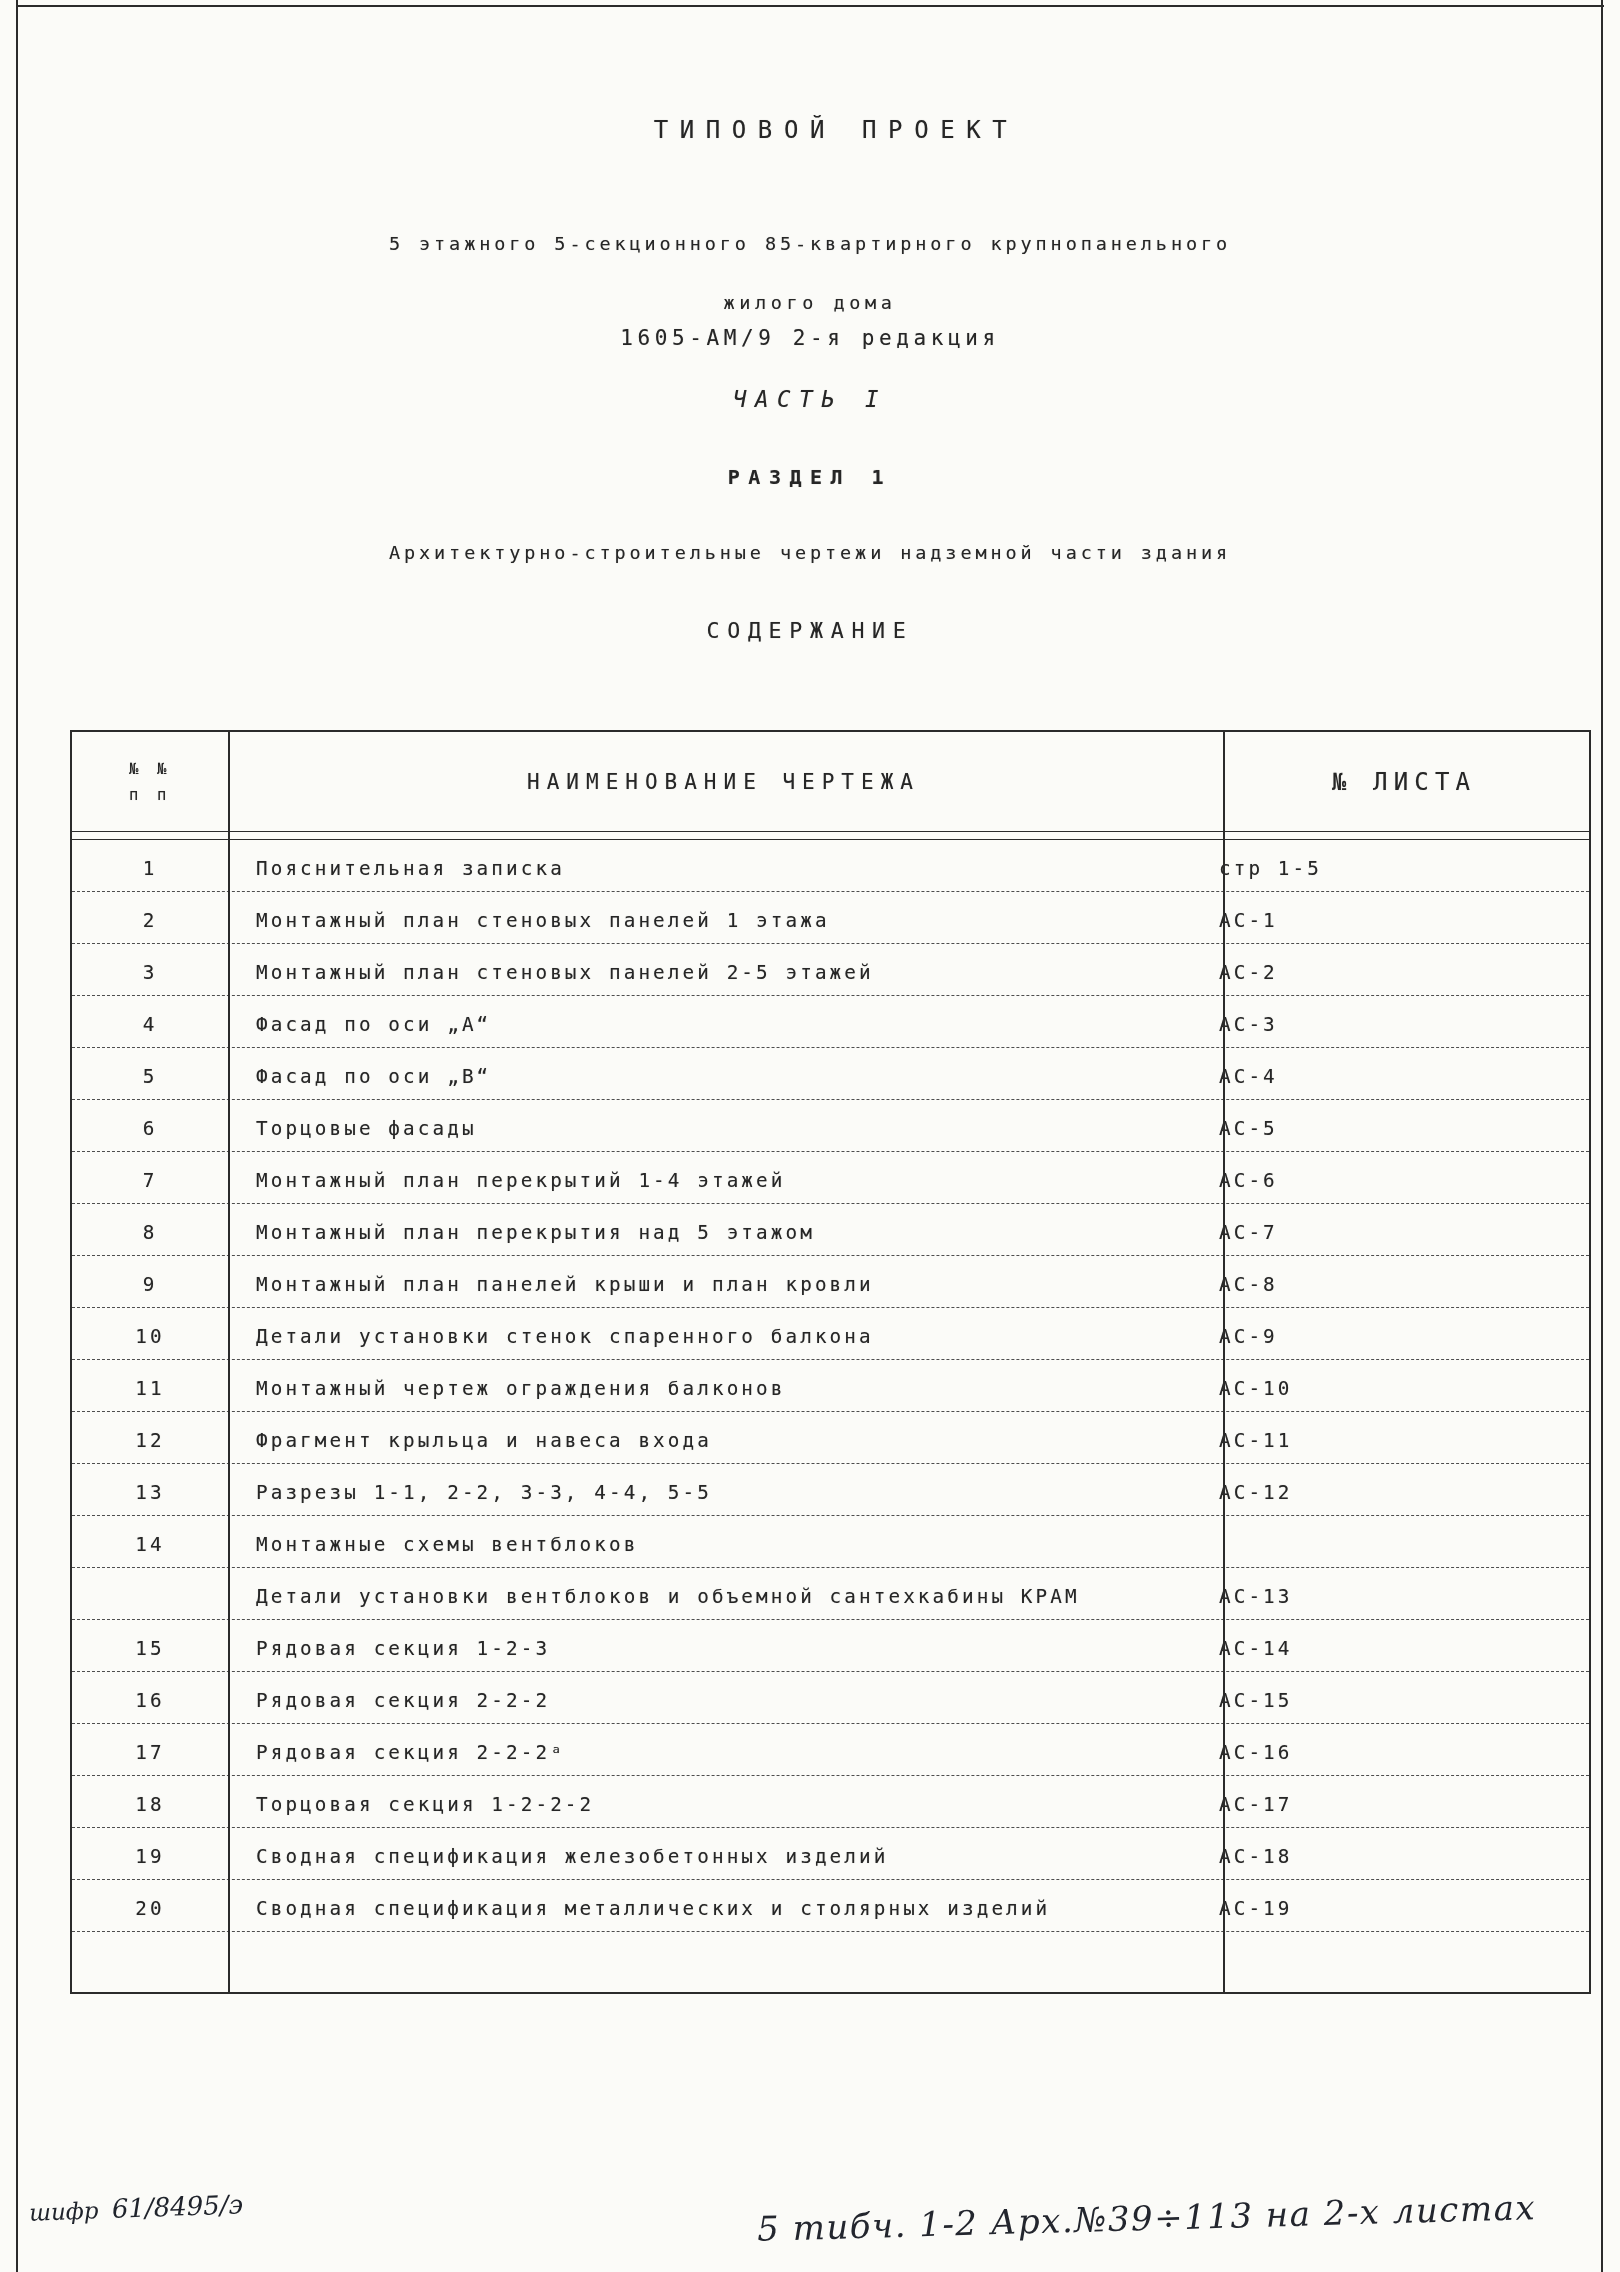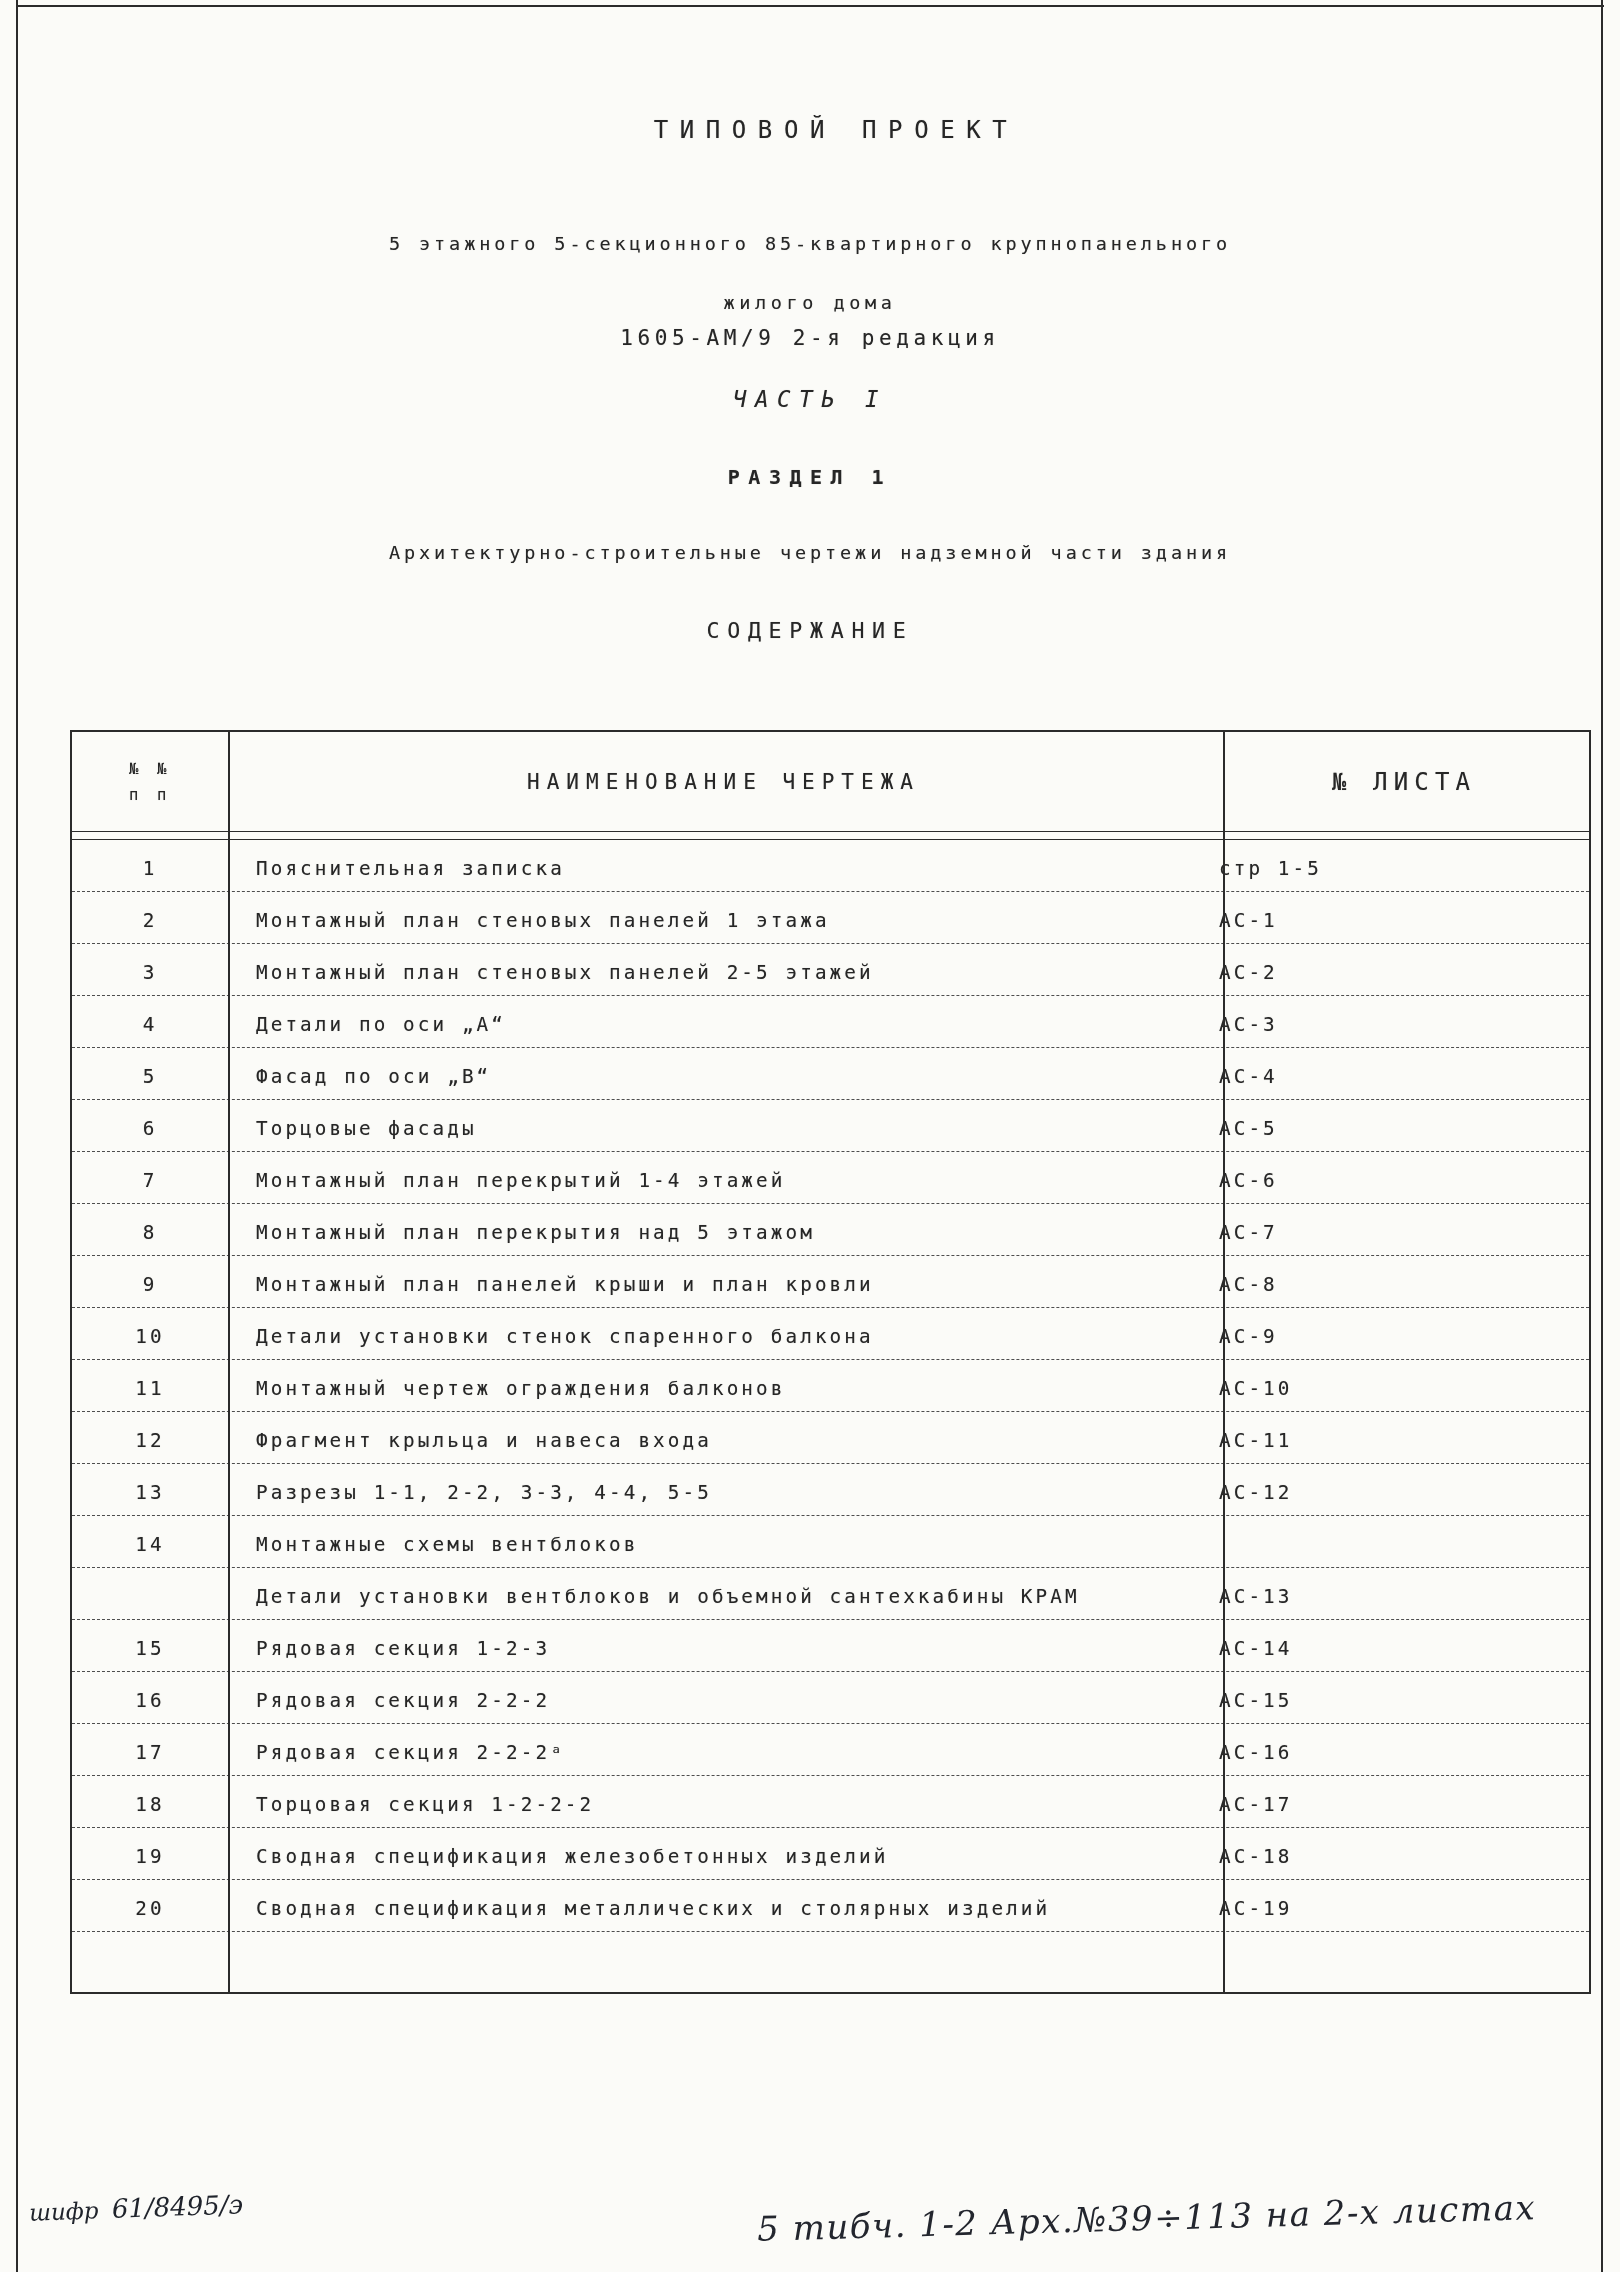--- a/index.html
+++ b/index.html
@@ -130,21 +130,21 @@
     <div class="cell-name">Монтажный  план  стеновых  панелей  1 этажа</div>
     <div class="cell-sheet">АС-1</div>
   </div>
         <div class="toc-row">
     <div class="cell-num">3</div>
     <div class="cell-name">Монтажный  план  стеновых  панелей  2-5 этажей</div>
     <div class="cell-sheet">АС-2</div>
   </div>
         <div class="toc-row">
     <div class="cell-num">4</div>
-    <div class="cell-name">Детали  по  оси „А“</div>
+    <div class="cell-name">Фасад  по  оси „А“</div>
     <div class="cell-sheet">АС-3</div>
   </div>
         <div class="toc-row">
     <div class="cell-num">5</div>
     <div class="cell-name">Фасад  по  оси „В“</div>
     <div class="cell-sheet">АС-4</div>
   </div>
         <div class="toc-row">
     <div class="cell-num">6</div>
     <div class="cell-name">Торцовые  фасады</div>

